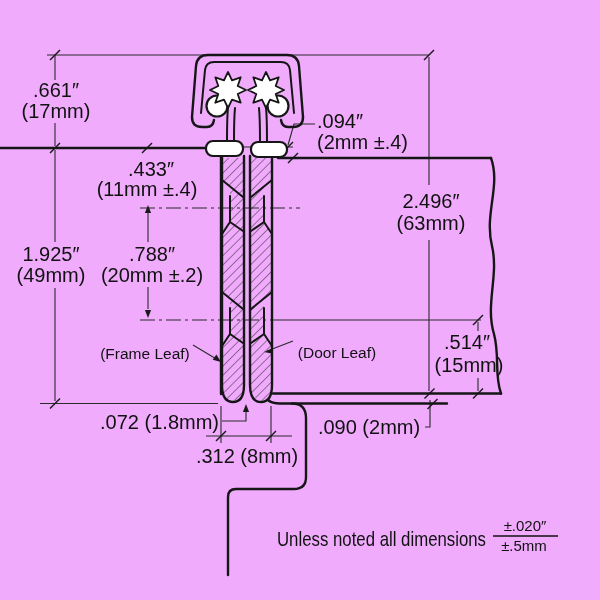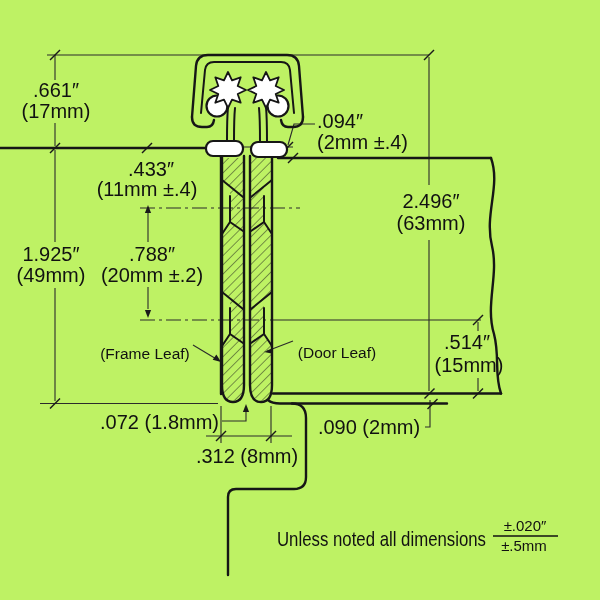--- a/index.html
+++ b/index.html
@@ -1,16 +1,16 @@
 <!DOCTYPE html>
 <html><head>
 <meta charset="utf-8">
 <style>
   html,body{margin:0;padding:0;background:#fff;}
-  .stage{width:600px;height:600px;background:#bef264;position:relative;overflow:hidden;}
+  .stage{width:600px;height:600px;background:#f0abfc;position:relative;overflow:hidden;}
   svg{display:block;}
   text{font-family:"Liberation Sans","DejaVu Sans",sans-serif;fill:#111;}
   .dimtxt{font-size:20px;}
   .lbltxt{font-size:15.5px;}
   .foottxt{font-size:21px;}
   .toltxt{font-size:15px;}
   .profile{stroke:#161616;stroke-width:2.4;fill:none;stroke-linecap:round;stroke-linejoin:round;}
   .thick2{stroke:#161616;stroke-width:2;fill:none;stroke-linecap:round;}
   .thin{stroke:#2b2b2b;stroke-width:1.1;fill:none;}
   .tick{stroke:#1a1a1a;stroke-width:1.5;fill:none;}

